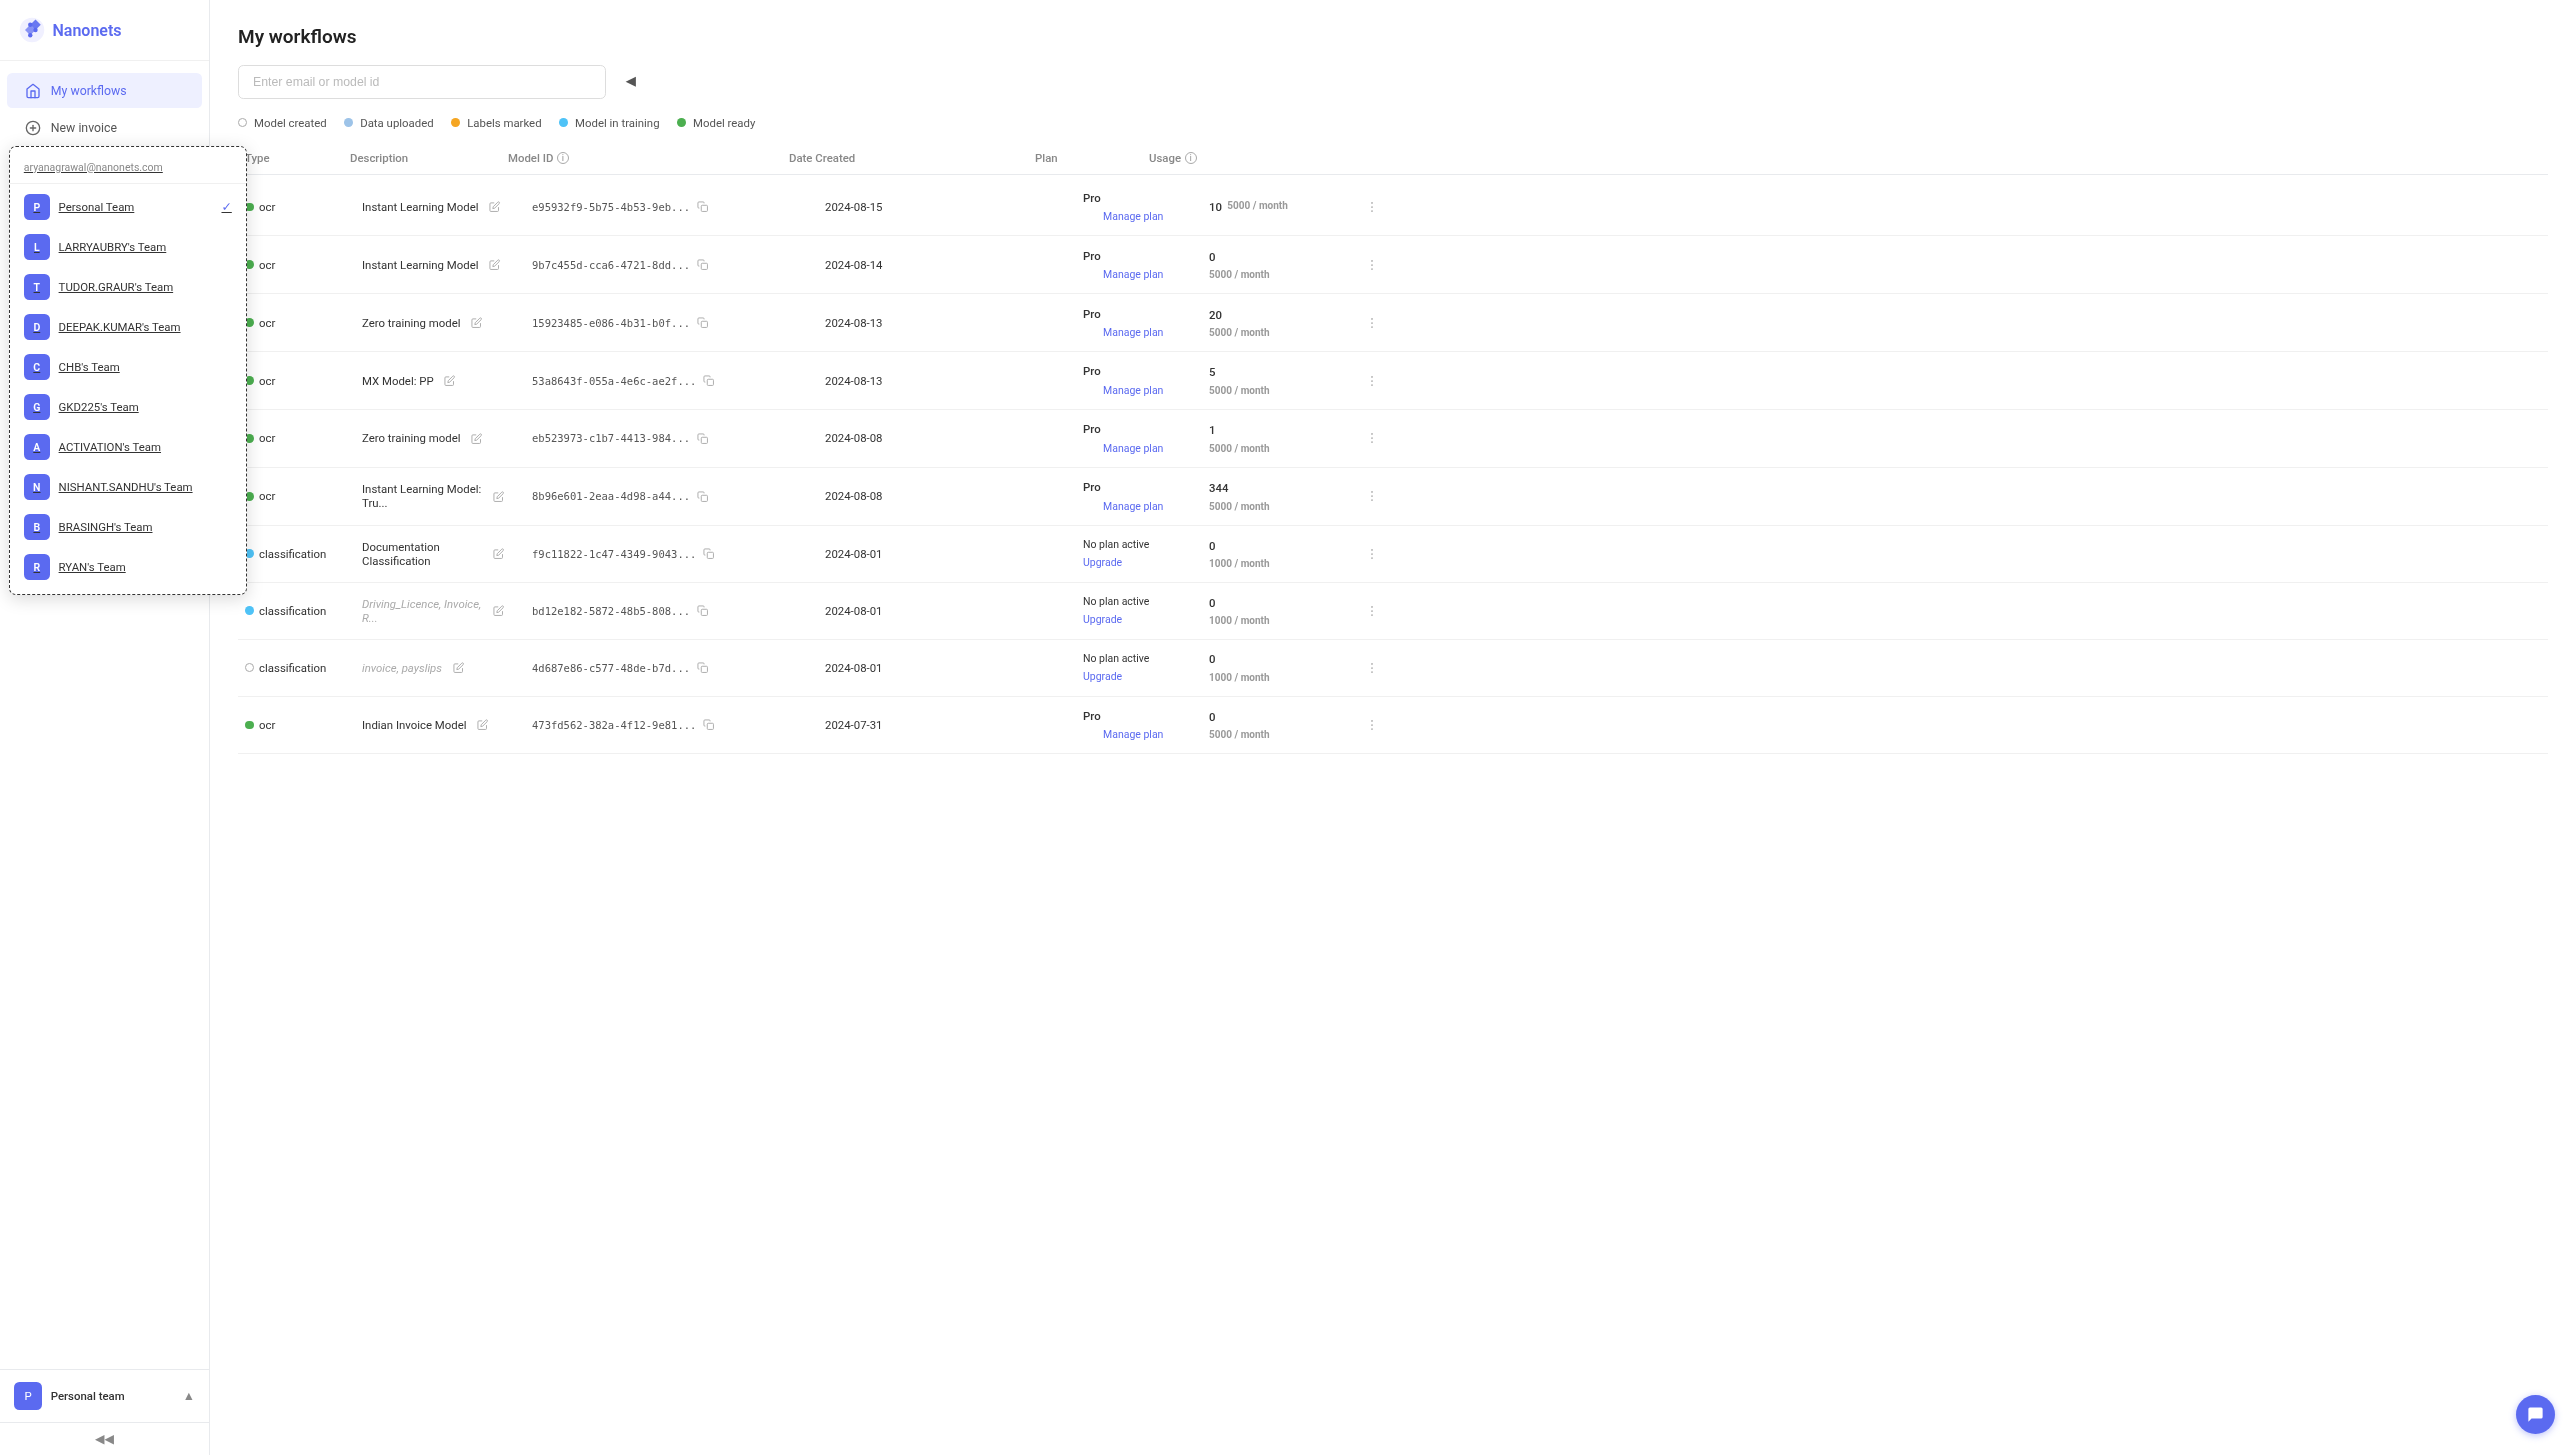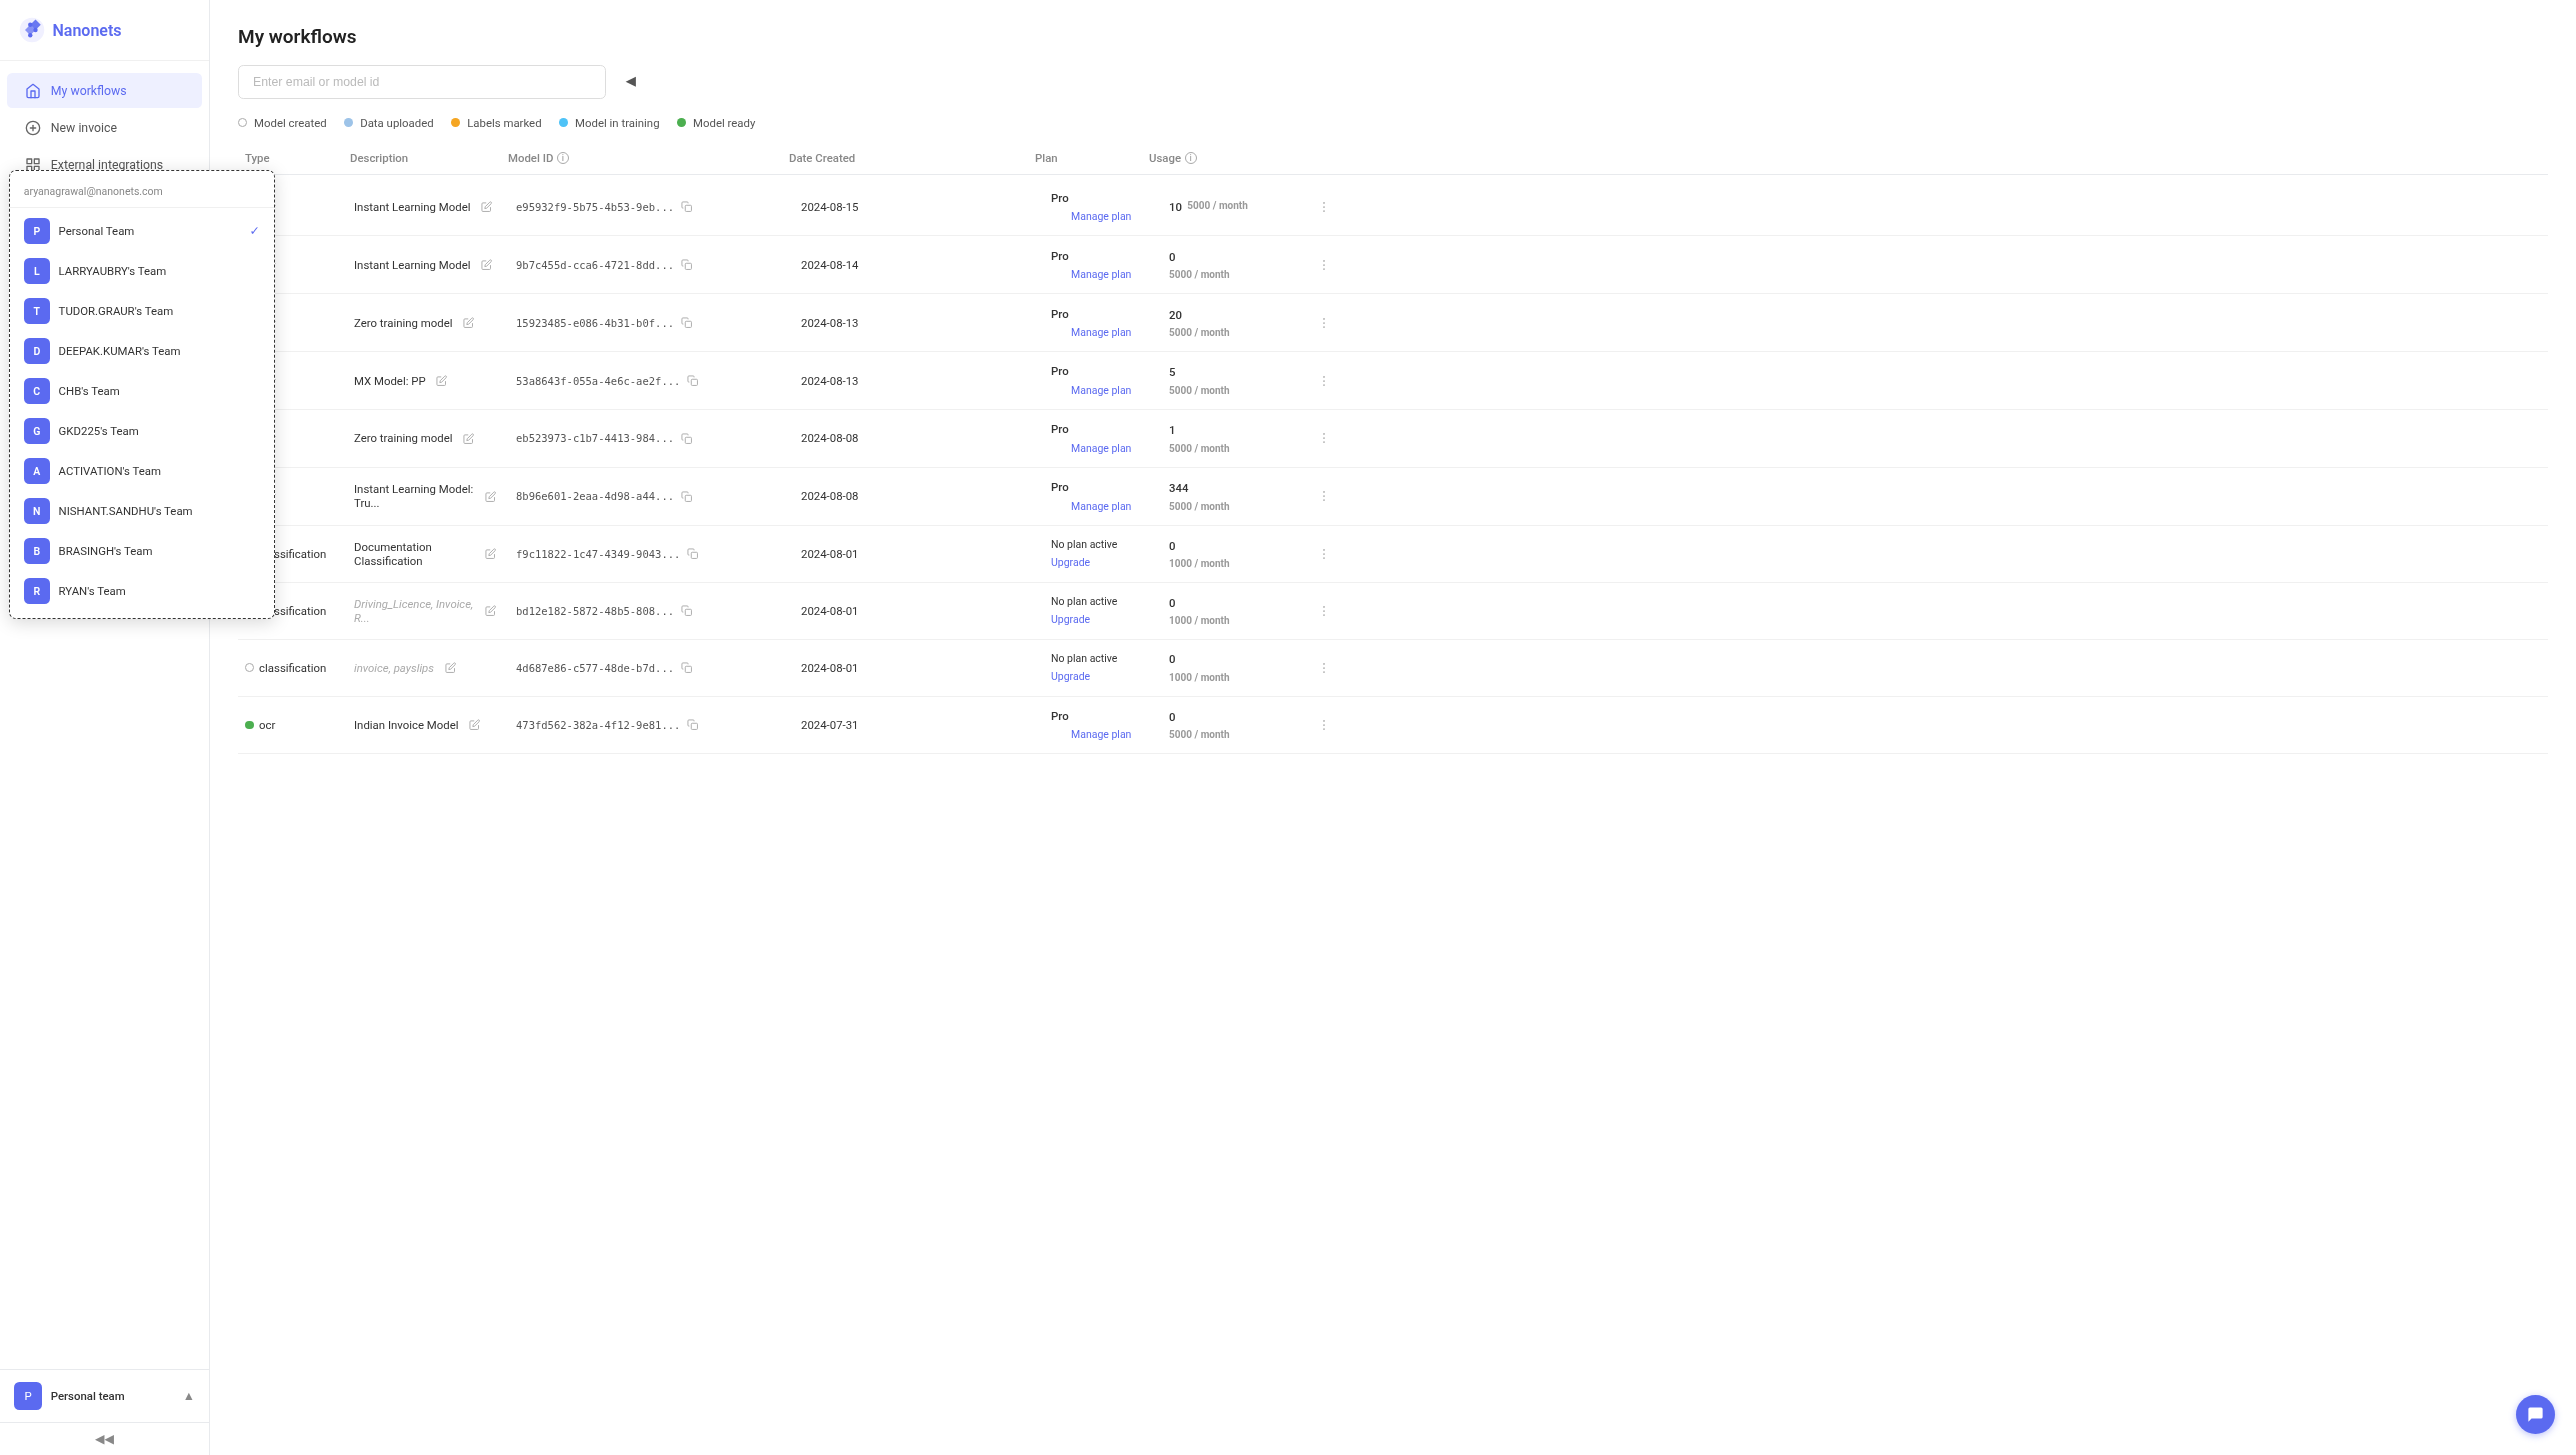--- a/index.html
+++ b/index.html
@@ -12,21 +12,21 @@
     .sidebar-logo { display: flex; align-items: center; gap: 7px; padding: 16px 17.5px; border-bottom: 0.9px solid #f0f0f0; }
     .logo-icon { width: 28px; height: 28px; }
     .logo-text { font-size: 16px; font-weight: 600; color: #5b6af0; }
     
     .sidebar-nav { padding: 10.5px 0; }
     .nav-item { display: flex; align-items: center; gap: 8.8px; padding: 8.8px 17.5px; cursor: pointer; border-radius: 5.3px; margin: 1.8px 7px; color: #555; font-size: 12.3px; }
     .nav-item.active { background: #eef0ff; color: #5b6af0; }
     .nav-icon { width: 17.5px; height: 17.5px; display: flex; align-items: center; justify-content: center; }
     
     
-    .team-dropdown { position: absolute; top: 170px; left: 8.8px; width: 266px; background: #fff; border: 1.8px dashed #333; border-radius: 7px; box-shadow: 0 3.5px 17.5px rgba(0,0,0,0.15); z-index: 200; padding: 7px 0; }
+    .team-dropdown { position: absolute; top: 146px; left: 8.8px; width: 238px; background: #fff; border: 1.8px dashed #333; border-radius: 7px; box-shadow: 0 3.5px 17.5px rgba(0,0,0,0.15); z-index: 200; padding: 7px 0; text-decoration: underline; }
     .team-email { padding: 7px 14px 8.8px; font-size: 10.5px; color: #888; border-bottom: 0.9px solid #f0f0f0; margin-bottom: 3.5px; }
     .team-item { display: flex; align-items: center; gap: 8.8px; padding: 7px 14px; cursor: pointer; }
     .team-avatar { width: 26px; height: 26px; border-radius: 5.3px; background: #5b6af0; display: flex; align-items: center; justify-content: center; color: #fff; font-size: 10.5px; font-weight: 600; flex-shrink: 0; }
     .team-name { flex: 1; font-size: 11.4px; color: #333; }
     .team-check { color: #5b6af0; font-size: 12.3px; }
     
     
     .sidebar-bottom { margin-top: auto; border-top: 0.9px solid #e8eaed; }
     .current-team { display: flex; align-items: center; gap: 8.8px; padding: 12.3px 14px; cursor: pointer; }
     .current-team-avatar { width: 28px; height: 28px; border-radius: 5.3px; background: #5b6af0; display: flex; align-items: center; justify-content: center; color: #fff; font-size: 11.4px; }
@@ -49,21 +49,21 @@
     .dot-uploaded { background: #9dc3e8; }
     .dot-labels { background: #f5a623; }
     .dot-training { background: #4fc3f7; }
     .dot-ready { background: #4caf50; }
     
     
     .table-wrapper { width: 100%; }
     .table-header { display: grid; grid-template-columns: 105px 158px 281px 246px 114px 140px 158px 35px; gap: 0; border-bottom: 0.9px solid #e8eaed; padding-bottom: 8.8px; margin-bottom: 3.5px; }
     .th { font-size: 11.4px; color: #888; font-weight: 500; padding: 0 7px; display: flex; align-items: center; gap: 3.5px; }
     
-    .table-row-grid { display: grid; grid-template-columns: 105px 158px 281px 246px 114px 140px 158px 35px; gap: 4px; border-bottom: 0.9px solid #f0f0f0; padding: 8.8px 0; align-items: center; }
+    .table-row-grid { display: grid; grid-template-columns: 105px 158px 281px 246px 114px 140px 158px 35px; gap: 12px; border-bottom: 0.9px solid #f0f0f0; padding: 8.8px 0; align-items: center; }
     .td { font-size: 11.4px; color: #333; padding: 3.5px 7px; display: flex; align-items: center; gap: 5.3px; }
     
     .type-dot { width: 8.8px; height: 8.8px; border-radius: 50%; flex-shrink: 0; }
     
     .model-id-text { color: #555; font-family: monospace; font-size: 10.5px; }
     .copy-btn { background: none; border: none; cursor: pointer; color: #aaa; padding: 1.8px; display: flex; align-items: center; }
     
     .edit-btn { background: none; border: none; cursor: pointer; color: #aaa; padding: 1.8px; display: flex; align-items: center; margin-left: 3.5px; }
     
     .plan-pro { color: #333; font-weight: 500; }

